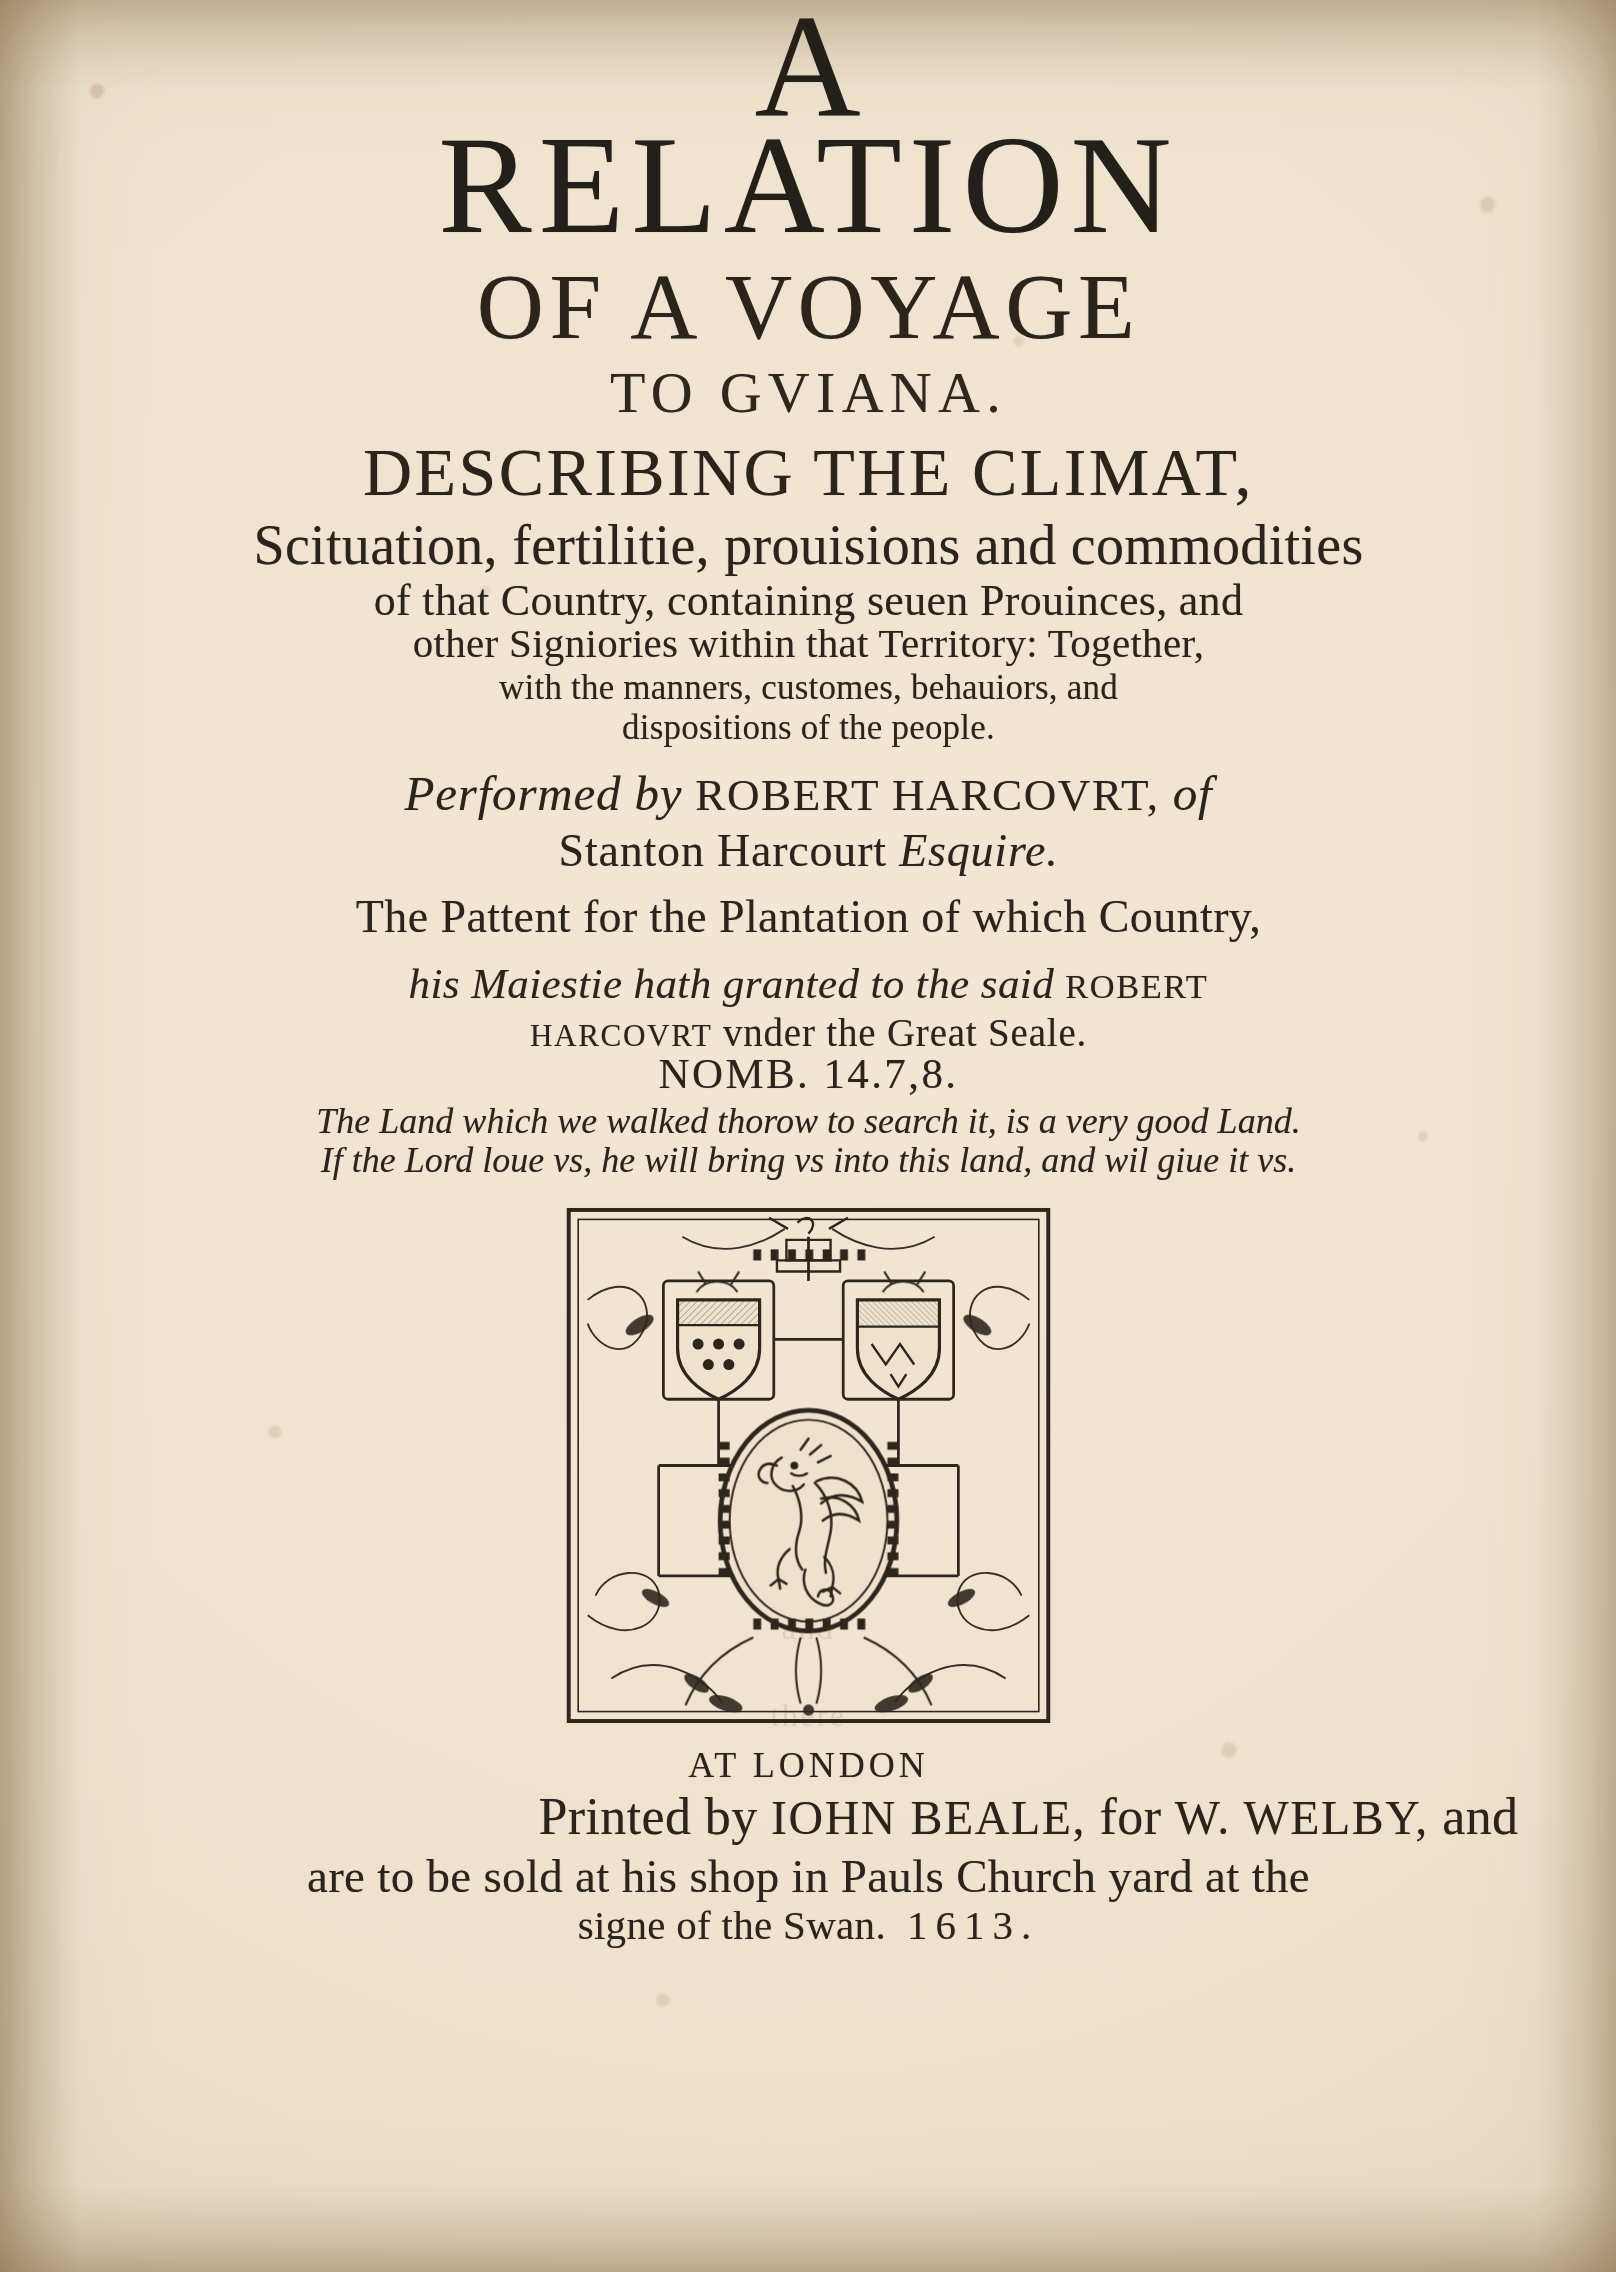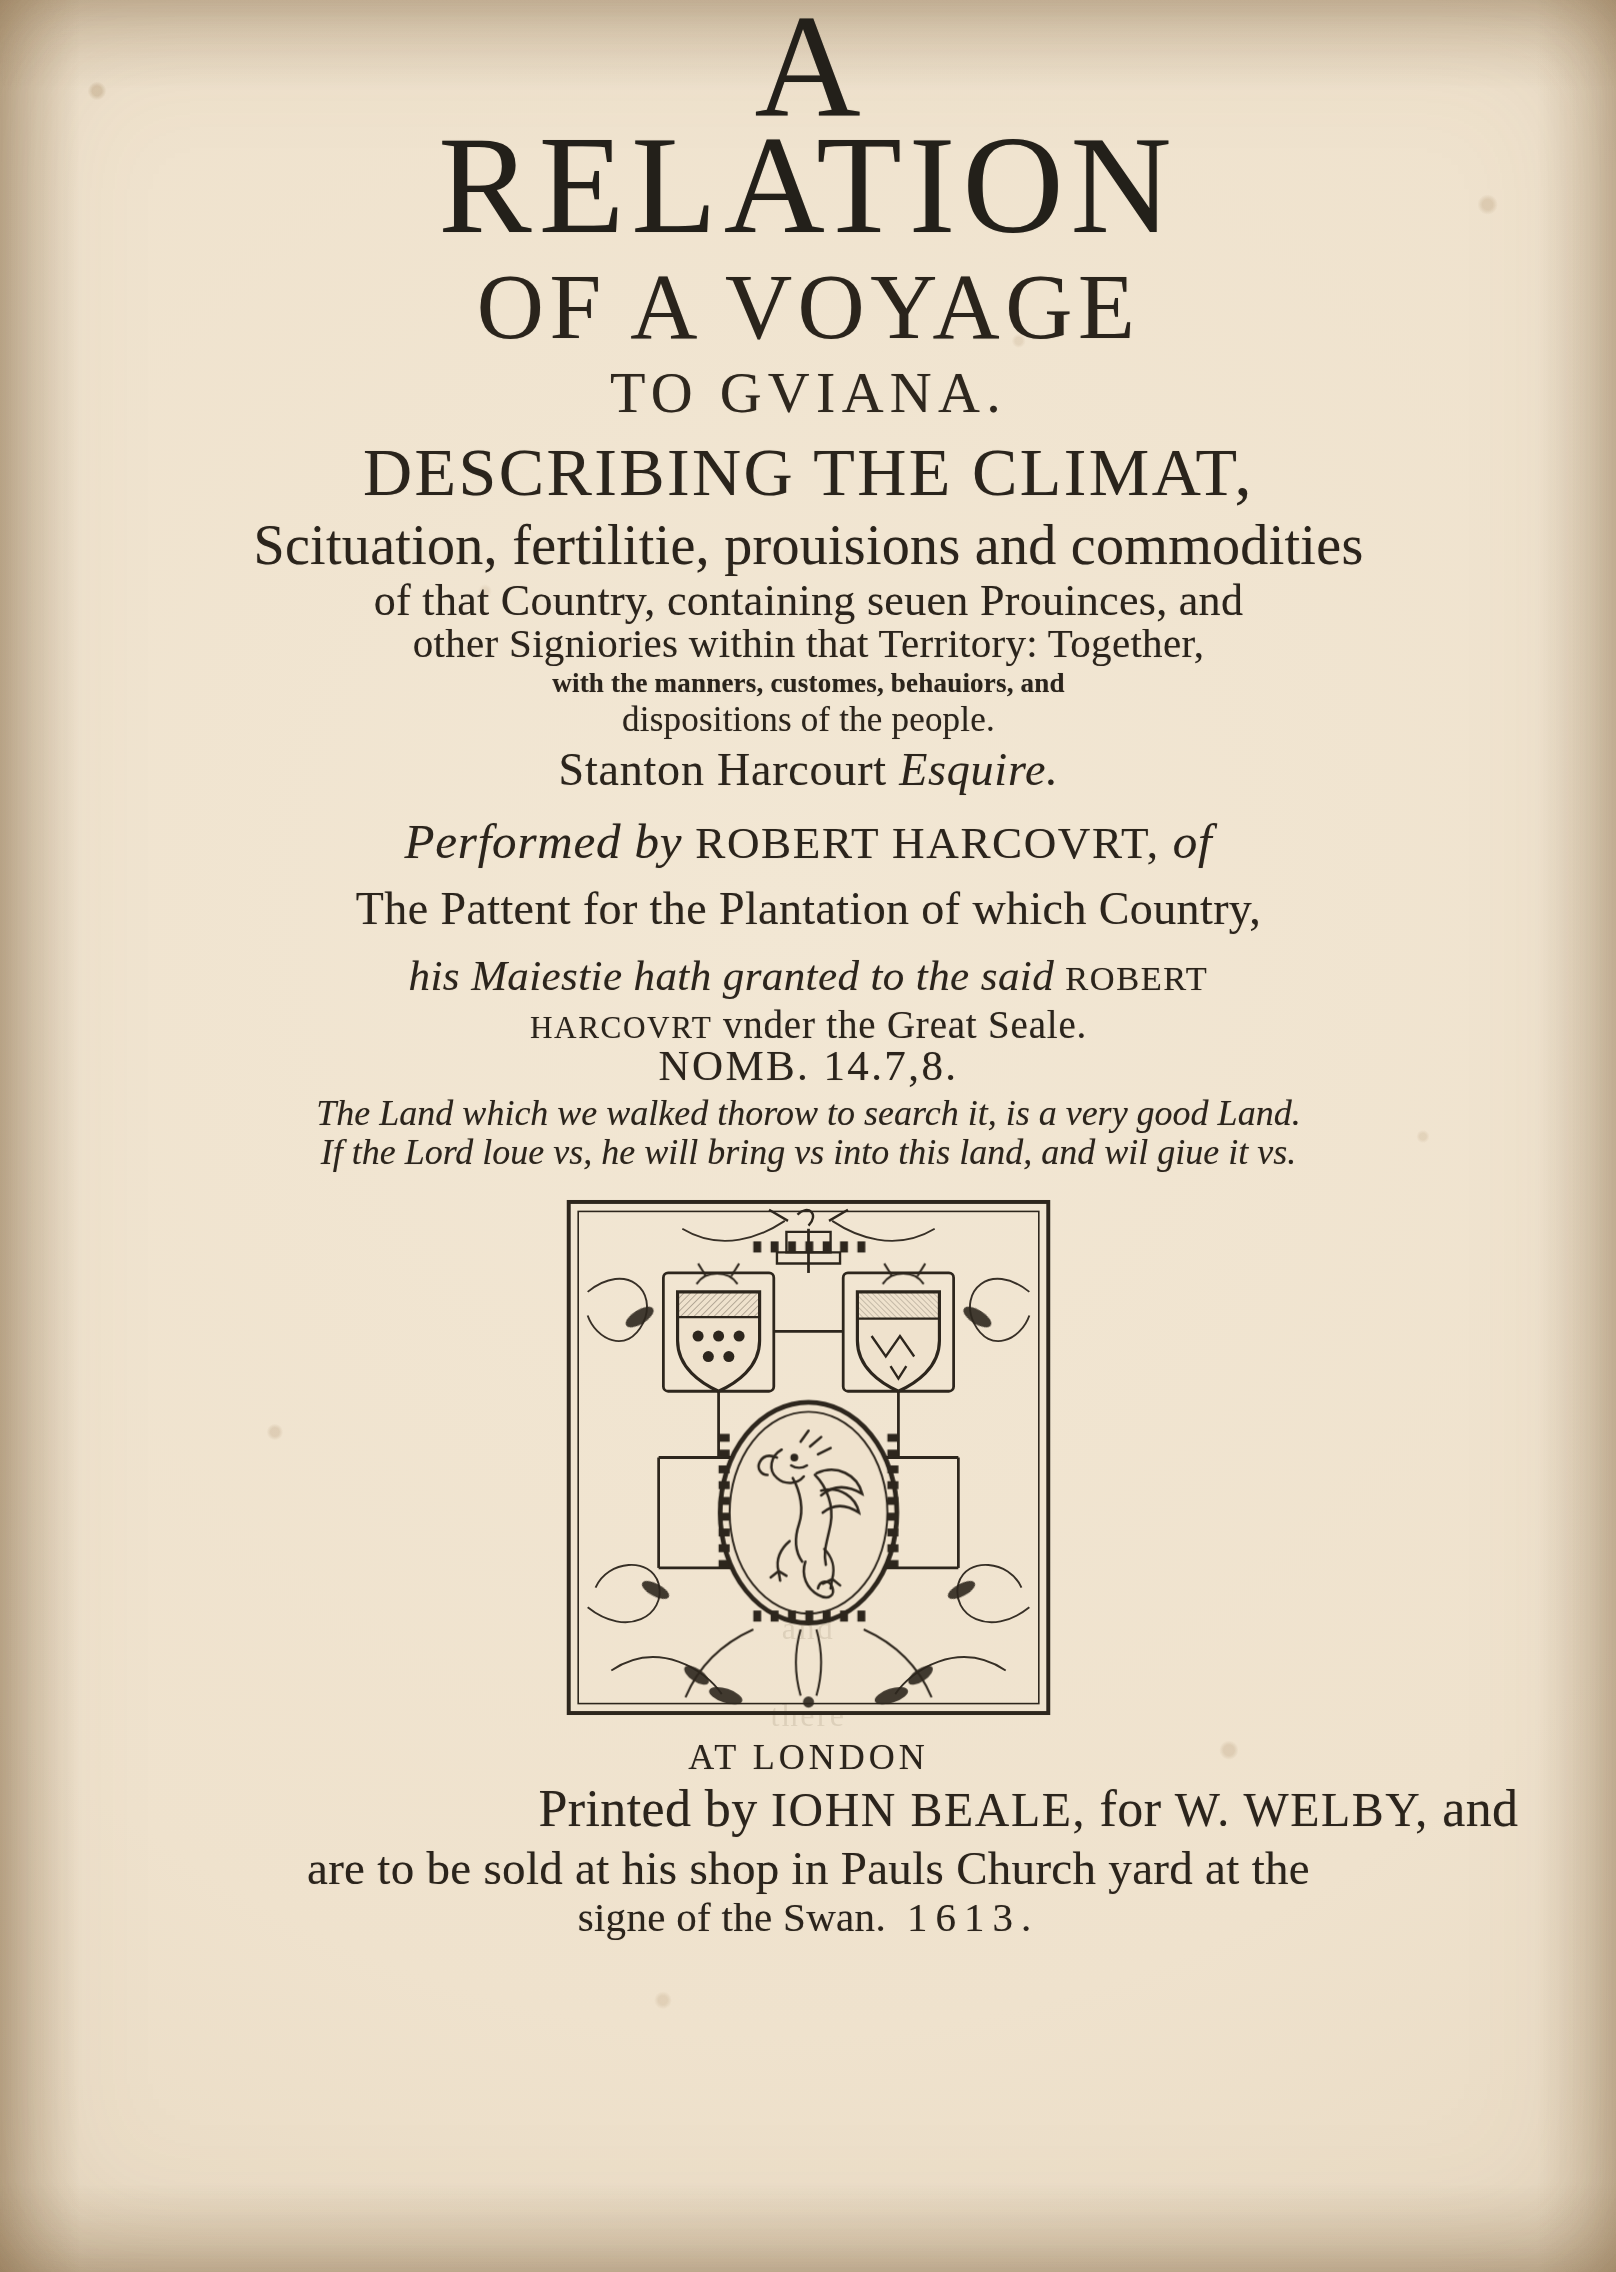--- a/index.html
+++ b/index.html
@@ -113,21 +113,21 @@
   .l-describing {
     font-size: 68px;
     letter-spacing: 2.4px;
     margin-top: 16px;
     color: #2a241c;
   }
 
   .l-body1 { font-size: 56px; letter-spacing: 0.3px; margin-top: 11px; }
   .l-body2 { font-size: 44px; letter-spacing: 0.3px; margin-top: 6.3px; }
   .l-body3 { font-size: 41px; letter-spacing: 0.3px; margin-top: 0; }
-  .l-body4 { font-size: 27px; letter-spacing: 0.2px; margin-top: 6.3px; font-weight: bold; }
+  .l-body4 { font-size: 35px; letter-spacing: 0.2px; margin-top: 6.3px; }
   .l-body5 { font-size: 35px; letter-spacing: 0.2px; margin-top: 4.7px; }
 
   .l-perf  { font-size: 49px; letter-spacing: 0.8px; margin-top: 24px; }
   .l-stanton { font-size: 46px; letter-spacing: 0.8px; margin-top: 9.5px; }
 
   .l-patent { font-size: 46px; letter-spacing: 0.4px; margin-top: 20.5px; }
   .l-maiestie { font-size: 43px; letter-spacing: 0.4px; margin-top: 22px; }
   .l-seale { font-size: 39px; letter-spacing: 0.8px; margin-top: 8px; }
 
   .l-nomb { font-size: 43px; letter-spacing: 2.4px; margin-top: 0; font-family: Liberation Serif, serif; }
@@ -187,26 +187,26 @@
     <span class="ln l-ofvoyage">OF A VOYAGE</span>
     <span class="ln l-guiana">TO GVIANA.</span>
     <span class="ln l-describing">DESCRIBING THE CLIMAT,</span>
 
     <span class="ln l-body1">Scituation, fertilitie, prouisions and commodities</span>
     <span class="ln l-body2">of that Country, containing seuen Prouinces, and</span>
     <span class="ln l-body3">other Signiories within that Territory: Together,</span>
     <span class="ln l-body4">with the manners, customes, behauiors, and</span>
     <span class="ln l-body5">dispositions of the people.</span>
 
+    <span class="ln l-perf">
+      <span class="ital">Performed by</span><span>&nbsp;</span><span class="caps">ROBERT HARCOVRT,</span><span>&nbsp;</span><span class="ital">of</span>
+    </span>
+
     <span class="ln l-stanton">
       <span>Stanton Harcourt</span><span>&nbsp;</span><span class="ital">Esquire.</span>
-    </span>
-
-    <span class="ln l-perf">
-      <span class="ital">Performed by</span><span>&nbsp;</span><span class="caps">ROBERT HARCOVRT,</span><span>&nbsp;</span><span class="ital">of</span>
     </span>
 
     <span class="ln l-patent">The Pattent for the Plantation of which Country,</span>
 
     <span class="ln l-maiestie">
       <span class="ital">his </span><span class="ital">Maiestie hath granted to the said </span><span class="caps-sm">ROBERT</span>
     </span>
 
     <span class="ln l-seale">
       <span class="caps-sm">HARCOVRT</span><span> vnder the Great Seale.</span>

